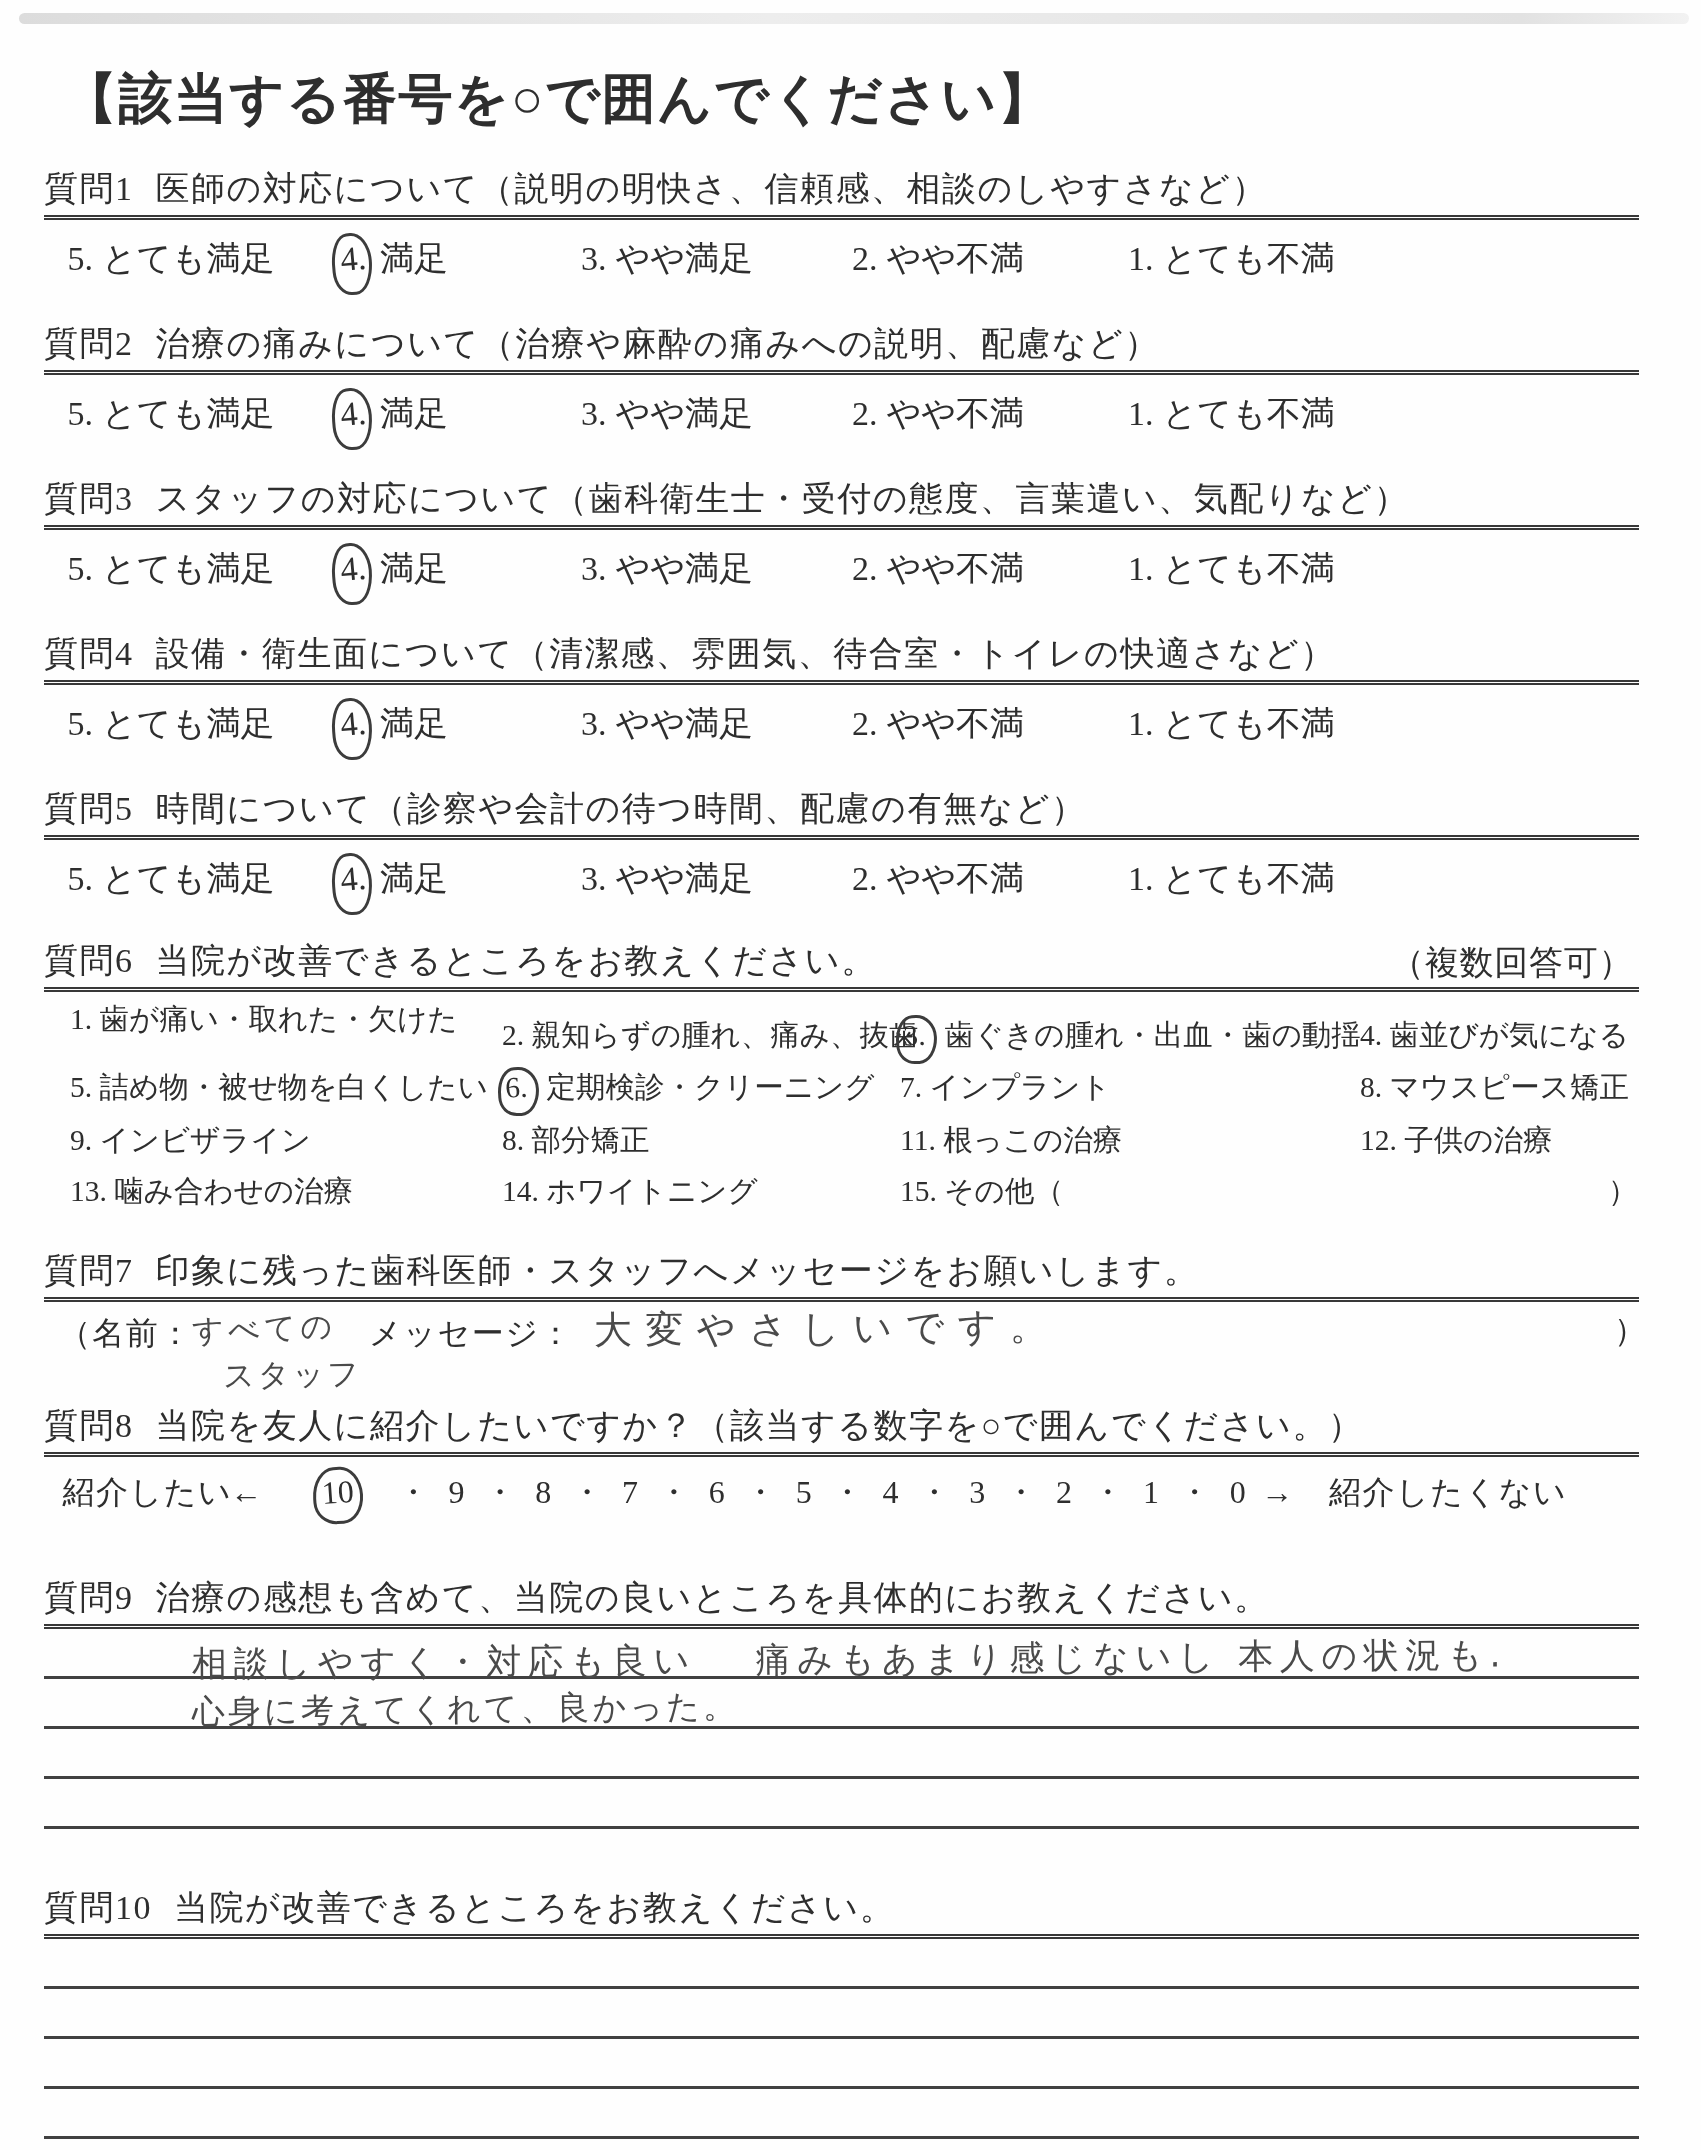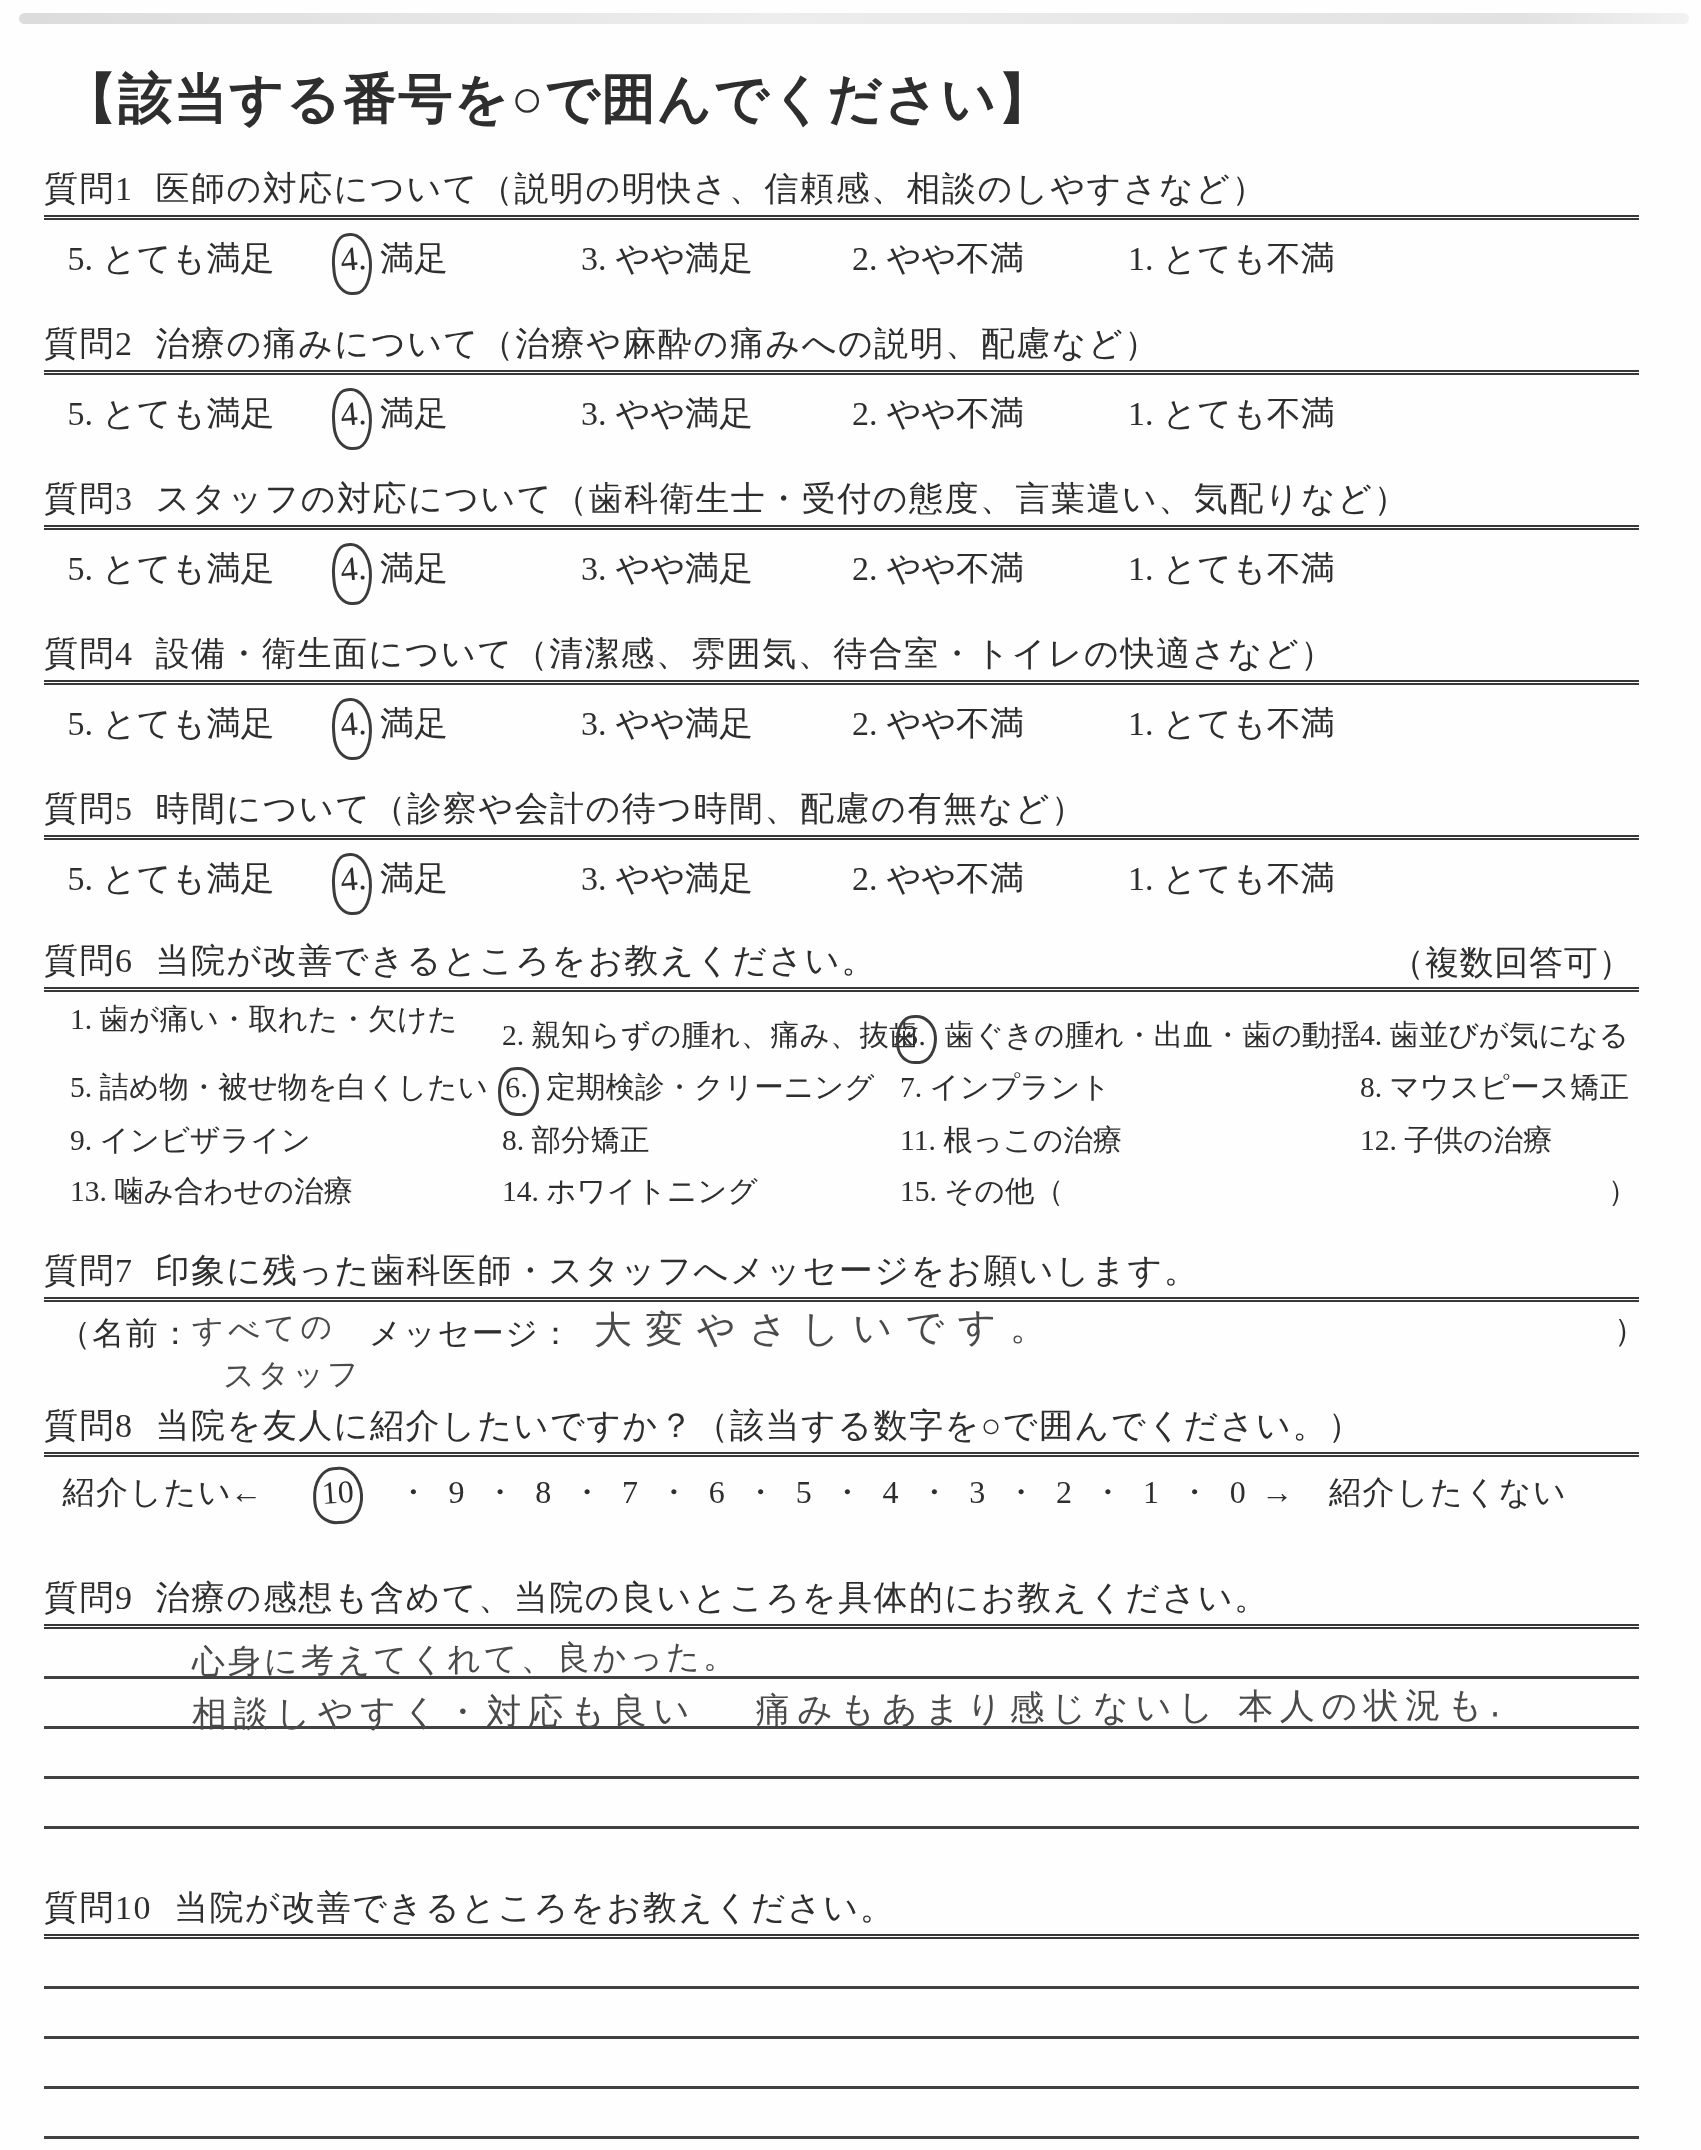--- a/index.html
+++ b/index.html
@@ -212,25 +212,25 @@
       <span class="q8-rarrow">→</span>
       <span class="q8-right">紹介したくない</span>
     </div>
   </section>
 
   <section class="q" style="top:1581px">
     <div class="qheader">
       <span class="qlabel">質問9</span><span>治療の感想も含めて、当院の良いところを具体的にお教えください。</span>
     </div>
     <div class="ruled">
+      <span class="handwriting hw-l1">相談しやすく・対応も良い　 痛みもあまり感じないし 本人の状況も.</span>
+    </div>
+    <div class="ruled">
       <span class="handwriting hw-l2">心身に考えてくれて、良かった。</span>
     </div>
-    <div class="ruled">
-      <span class="handwriting hw-l1">相談しやすく・対応も良い　 痛みもあまり感じないし 本人の状況も.</span>
-    </div>
     <div class="ruled"></div>
     <div class="ruled"></div>
   </section>
 
   <section class="q" style="top:1891px">
     <div class="qheader">
       <span class="qlabel">質問10</span><span>当院が改善できるところをお教えください。</span>
     </div>
     <div class="ruled"></div>
     <div class="ruled"></div>

